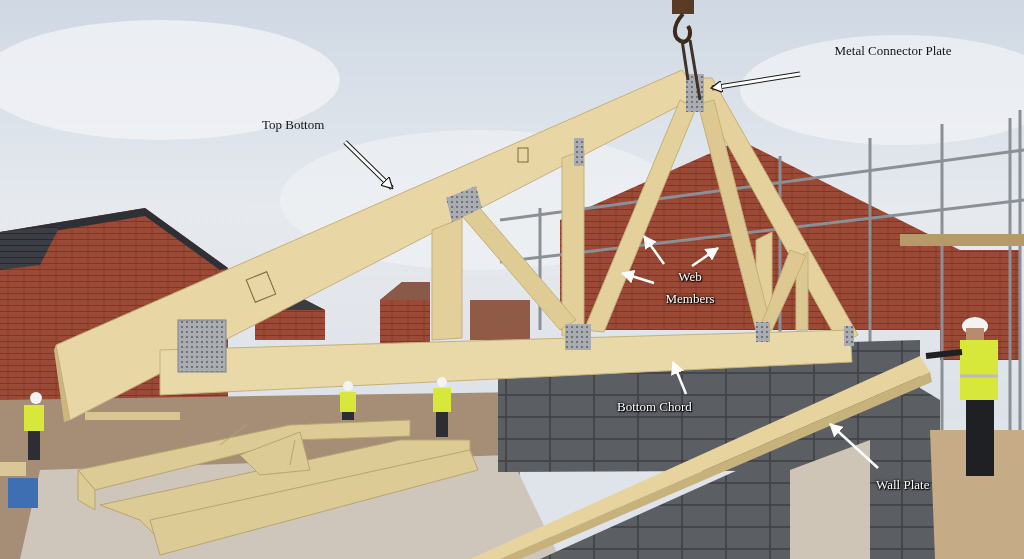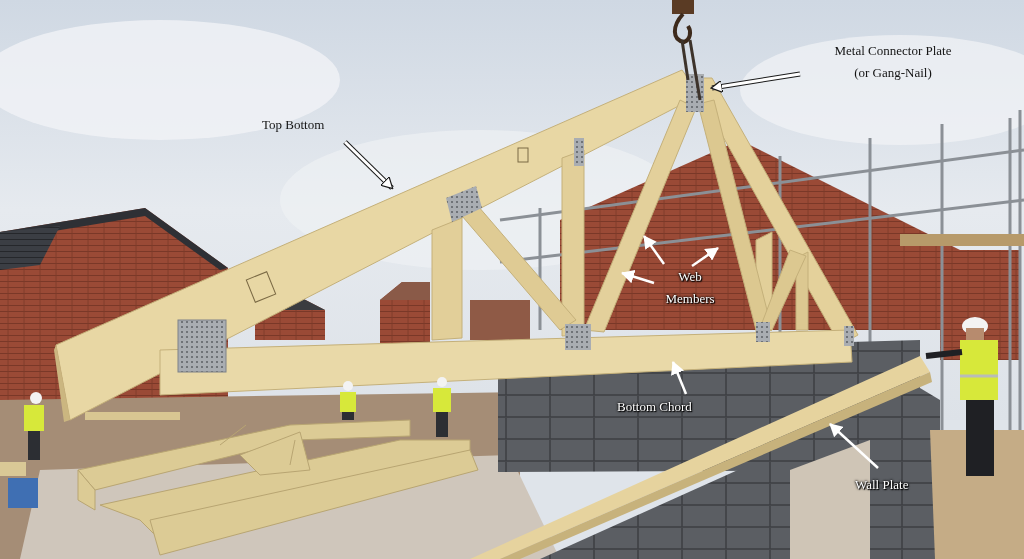--- a/index.html
+++ b/index.html
@@ -192,28 +192,27 @@
       <line x1="686" y1="394" x2="673" y2="362" stroke="#ffffff" stroke-width="2.5" marker-end="url(#white-head)"></line>
     </g>
 
     <g>
       <line x1="878" y1="468" x2="830" y2="424" stroke="#ffffff" stroke-width="2.5" marker-end="url(#white-head)"></line>
     </g>
   </svg>
 
   <div class="label dark center" style="left:768px; top:40px; width:250px;">
     <div>Metal Connector Plate</div>
-    <div>(or Gang-Nail)</div>
   </div>
   <div class="label dark" style="left:262px; top:114px;">
     <span>Top Bottom</span>
   </div>
   <div class="label light center" style="left:640px; top:266px; width:100px;">
     <div>Web</div>
     <div>Members</div>
   </div>
   <div class="label light" style="left:617px; top:396px;">
     <span>Bottom Chord</span>
   </div>
-  <div class="label light" style="left:855px; top:474px;">
+  <div class="label light" style="left:876px; top:474px;">
     <span>Wall Plate</span>
   </div>
 </div>
 
 </body></html>

